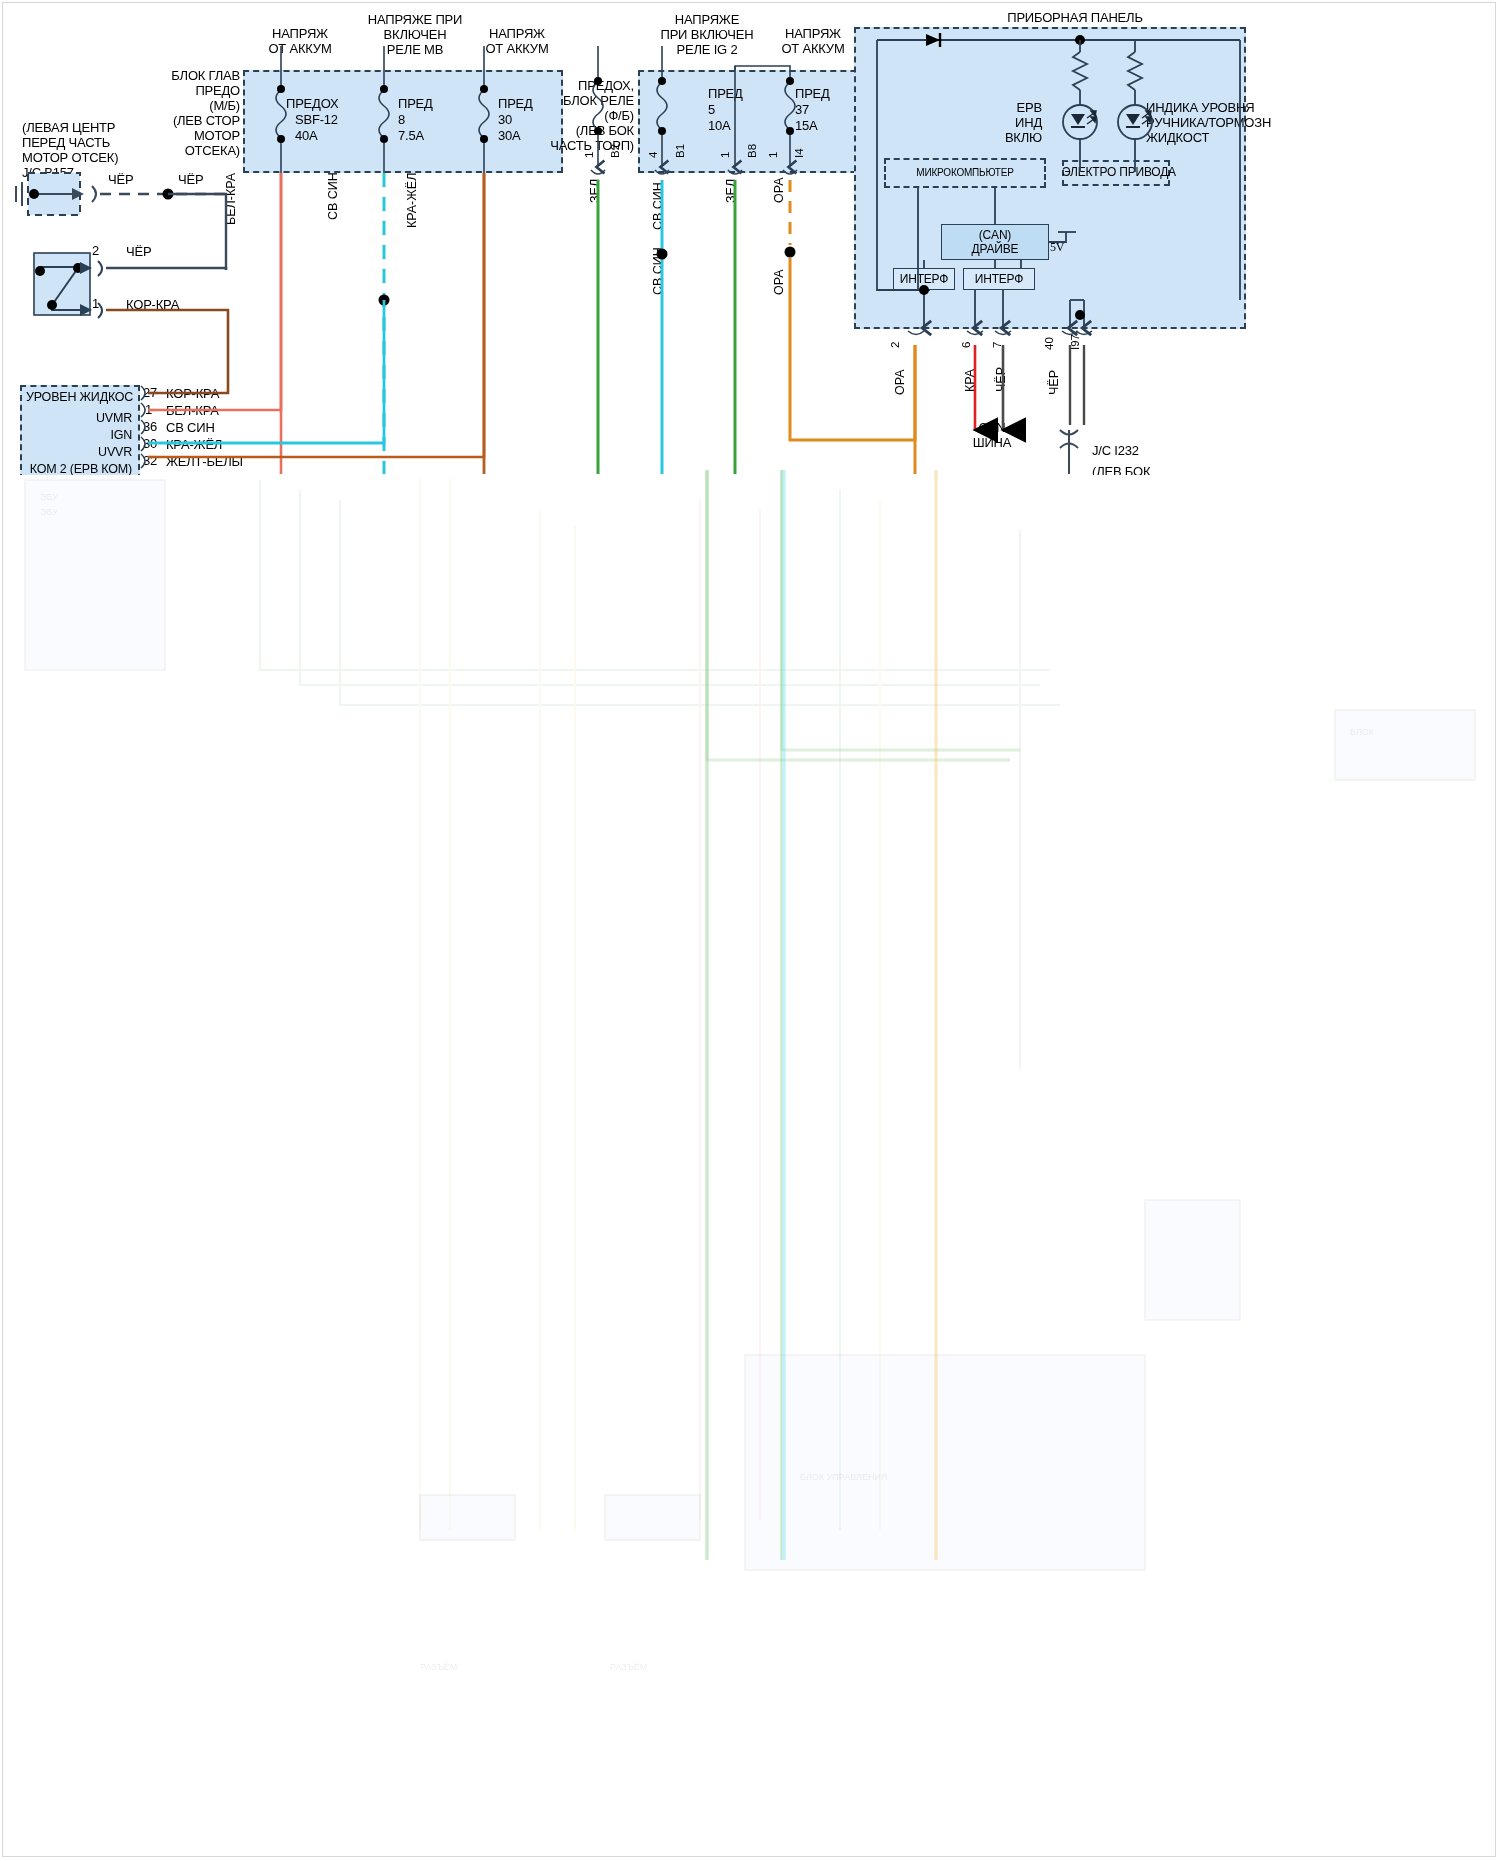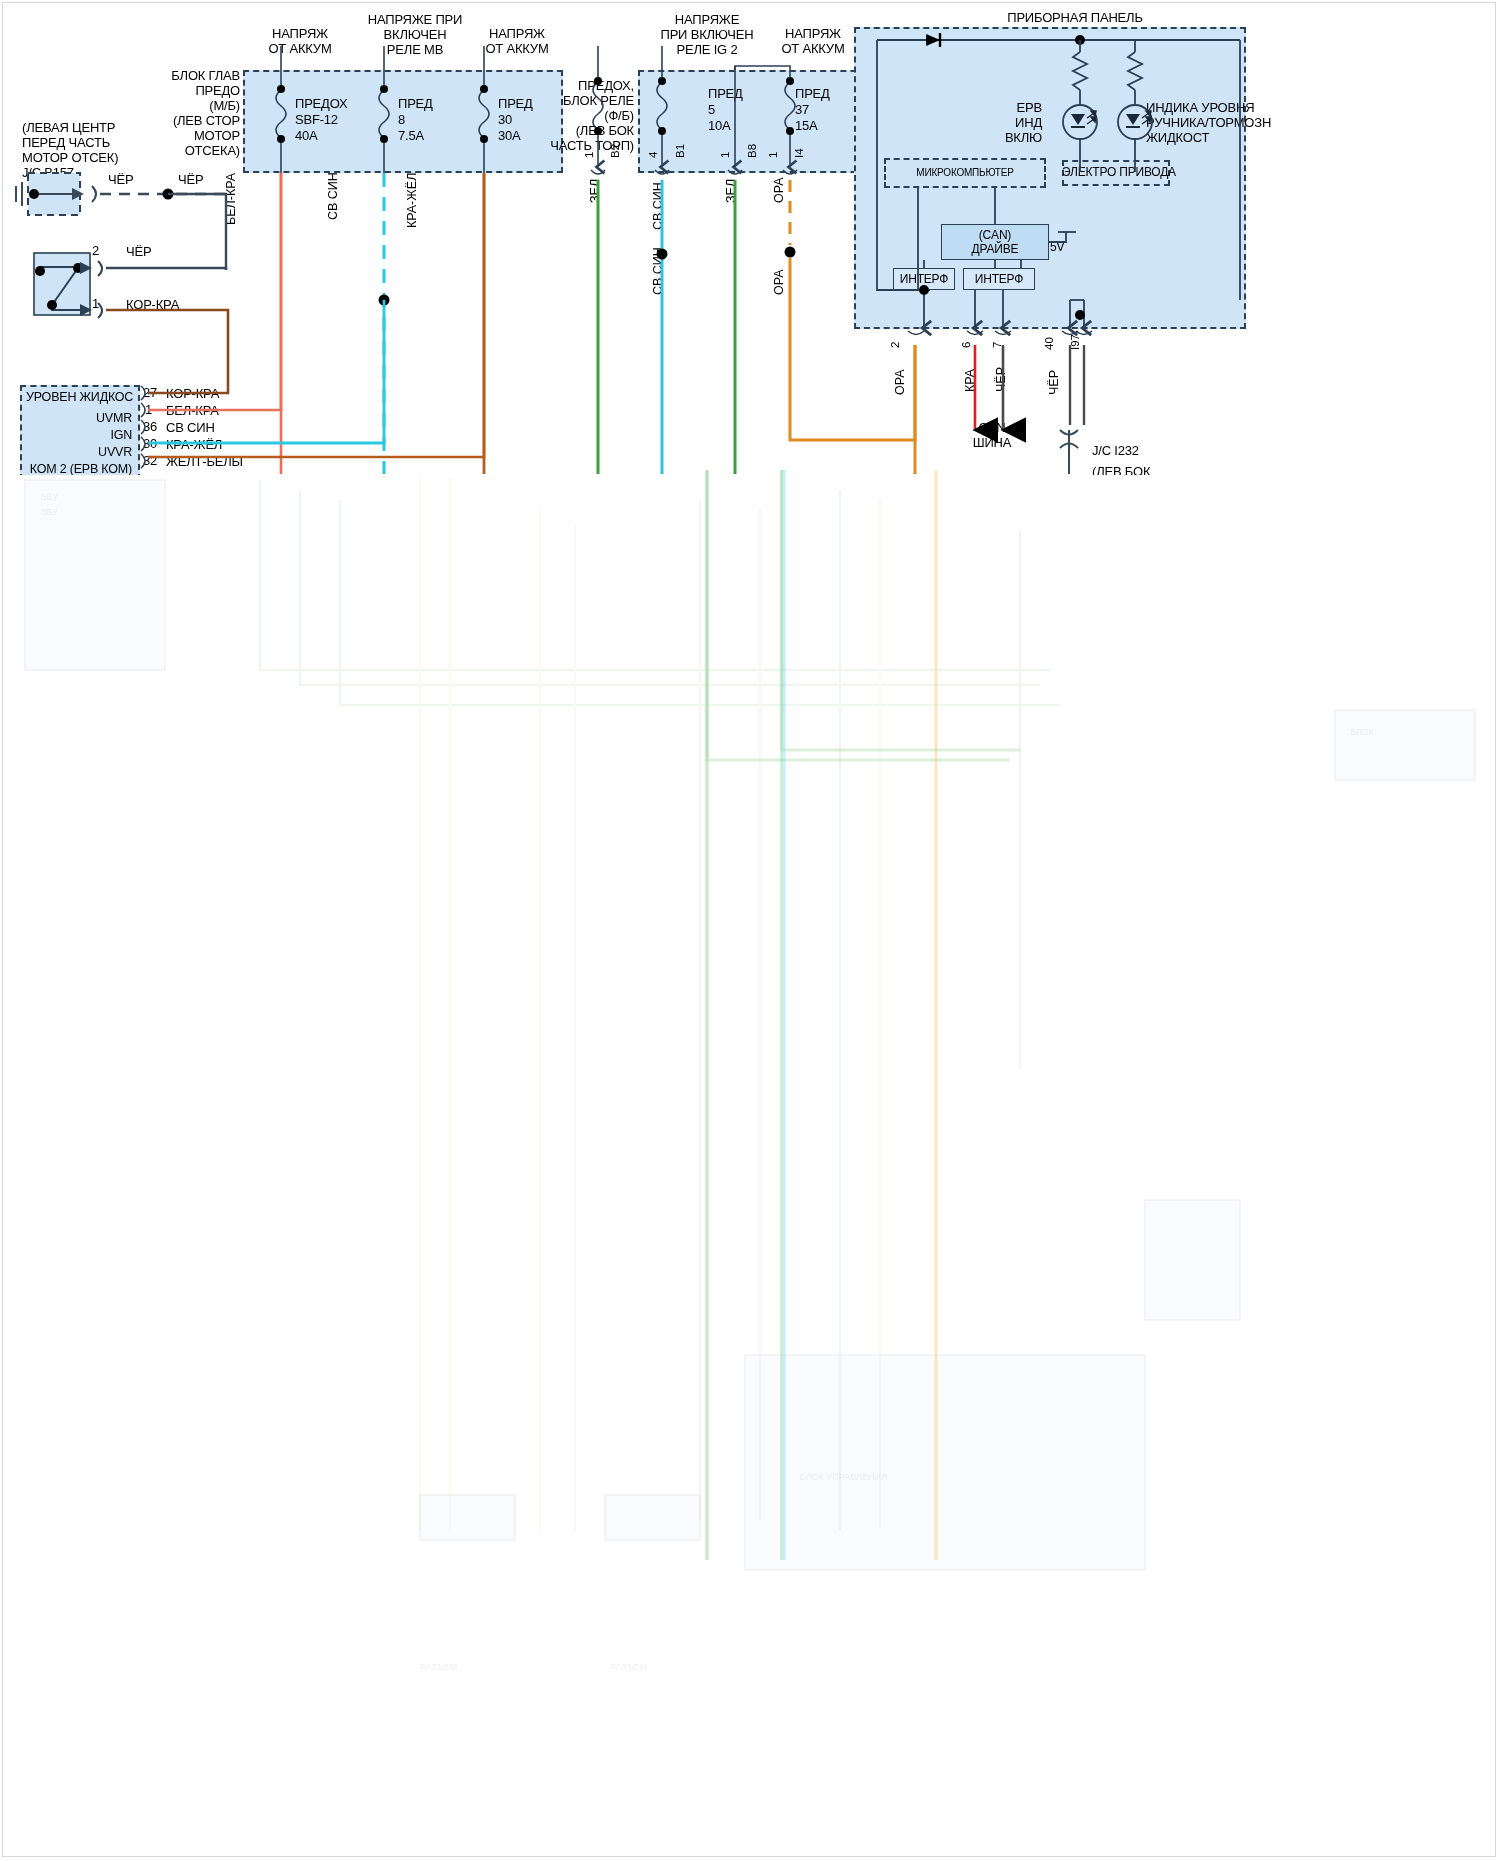--- a/index.html
+++ b/index.html
@@ -83,21 +83,21 @@
 
     <div class="lbl c" style="left:245px;top:26px;width:110px;">НАПРЯЖ<br>ОТ АККУМ</div>
     <div class="lbl c" style="left:350px;top:12px;width:130px;">НАПРЯЖЕ ПРИ<br>ВКЛЮЧЕН<br>РЕЛЕ МВ</div>
     <div class="lbl c" style="left:462px;top:26px;width:110px;">НАПРЯЖ<br>ОТ АККУМ</div>
     <div class="lbl c" style="left:632px;top:12px;width:150px;">НАПРЯЖЕ<br>ПРИ ВКЛЮЧЕН<br>РЕЛЕ IG 2</div>
     <div class="lbl c" style="left:758px;top:26px;width:110px;">НАПРЯЖ<br>ОТ АККУМ</div>
 
     <div class="box-dash" style="left:243px;top:70px;width:320px;height:103px;"></div>
     <div class="lbl r" style="left:140px;top:68px;width:100px;">БЛОК ГЛАВ<br>ПРЕДО<br>(М/Б)<br>(ЛЕВ СТОР<br>МОТОР<br>ОТСЕКА)</div>
 
-    <div class="lbl" style="left:295px;top:96px;">ПРЕДОХ</div>
+    <div class="lbl" style="left:286px;top:96px;">ПРЕДОХ</div>
     <div class="lbl" style="left:295px;top:112px;">SBF-12</div>
     <div class="lbl" style="left:295px;top:128px;">40A</div>
 
     <div class="lbl" style="left:398px;top:96px;">ПРЕД</div>
     <div class="lbl" style="left:398px;top:112px;">8</div>
     <div class="lbl" style="left:398px;top:128px;">7.5A</div>
 
     <div class="lbl" style="left:498px;top:96px;">ПРЕД</div>
     <div class="lbl" style="left:498px;top:112px;">30</div>
     <div class="lbl" style="left:498px;top:128px;">30A</div>
@@ -130,21 +130,21 @@
     <div class="lbl c" style="left:941px;top:228px;width:108px;font-size:12px;line-height:14px;">(CAN)<br>ДРАЙВЕ</div>
 
     <div class="box-solid2" style="left:893px;top:268px;width:62px;height:22px;"></div>
     <div class="lbl c" style="left:893px;top:272px;width:62px;font-size:12px;">ИНТЕРФ</div>
 
     <div class="box-solid2" style="left:963px;top:268px;width:72px;height:22px;"></div>
     <div class="lbl c" style="left:963px;top:272px;width:72px;font-size:12px;">ИНТЕРФ</div>
 
     <div class="lbl r" style="left:1000px;top:100px;width:42px;line-height:15px;">ЕРВ<br>ИНД<br>ВКЛЮ</div>
     <div class="lbl" style="left:1146px;top:100px;width:200px;line-height:15px;">ИНДИКА УРОВНЯ<br>РУЧНИКА/ТОРМОЗН<br>ЖИДКОСТ</div>
-    <div class="lbl" style="left:1050px;top:240px;font-size:12px;">5V</div>
+    <div class="lbl" style="left:1050px;top:240px;font-size:12px;font-family:Liberation Serif, serif;">5V</div>
 
     <div class="lbl c" style="left:952px;top:385px;width:80px;line-height:15px;margin-top:35px;">CAN<br>ШИНА</div>
 
     <div class="lbl" style="left:22px;top:120px;width:150px;line-height:15px;">(ЛЕВАЯ ЦЕНТР<br>ПЕРЕД ЧАСТЬ<br>МОТОР ОТСЕК)<br>J/C B157</div>
     <div class="lbl" style="left:108px;top:172px;">ЧЁР</div>
     <div class="lbl" style="left:178px;top:172px;">ЧЁР</div>
 
     <div class="lbl" style="left:92px;top:243px;">2</div>
     <div class="lbl" style="left:126px;top:244px;">ЧЁР</div>
     <div class="lbl" style="left:92px;top:296px;">1</div>

